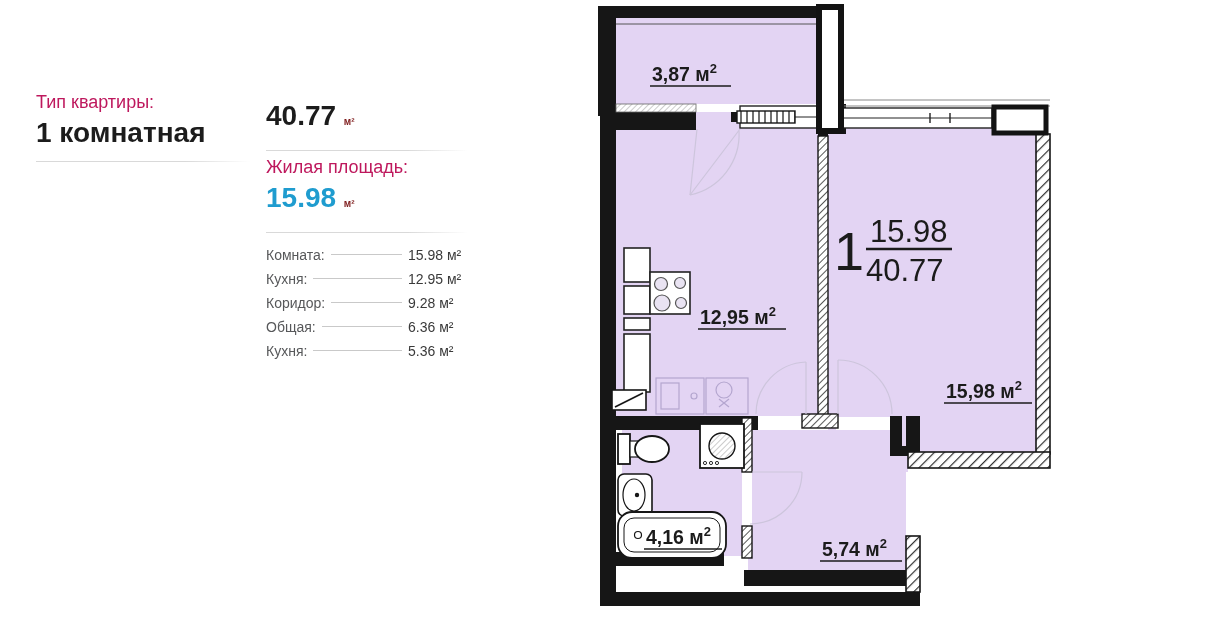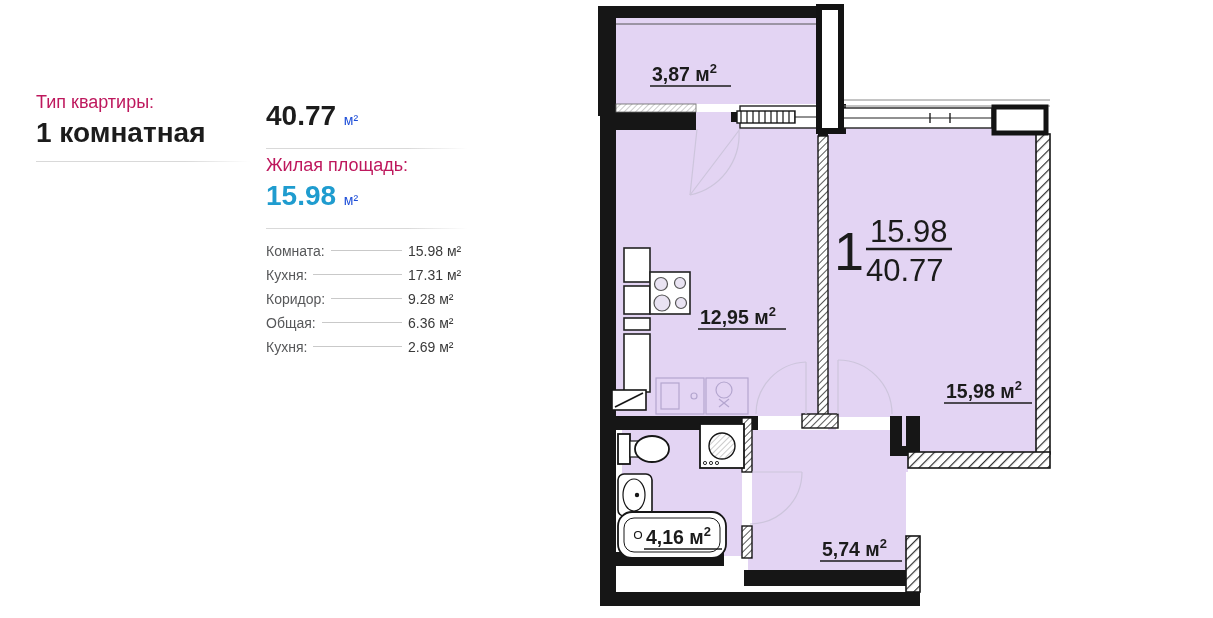--- a/index.html
+++ b/index.html
@@ -4,21 +4,21 @@
 <style>
   html,body{margin:0;padding:0}
   body{
     width:1213px;height:618px;position:relative;overflow:hidden;
     background:#ffffff;font-family:"Liberation Sans",sans-serif;
   }
   .col-left{position:absolute;left:36px;top:94px;width:214px}
   .col-right{position:absolute;left:266px;top:94px;width:202px}
   .panel-label{font-size:18px;color:#be185d;line-height:17px}
   .big-val{font-size:28px;font-weight:bold;color:#1c1c1c;margin-top:7px;line-height:30px;white-space:nowrap}
-  .big-val .unit{font-size:14px;color:#1d4ed8;font-weight:normal}
+  .big-val .unit{font-size:10px;color:#7f1d1d;font-weight:bold}
   .big-val.blue .num{color:#1f9ccf}
   .divider{height:1px;background:linear-gradient(to right,#d9d9d9 70%,rgba(217,217,217,0));margin-top:13px}
   .sect{margin-top:8px}
   .rooms{margin-top:15px}
   .row{display:flex;align-items:center;margin-top:9px;font-size:14px;line-height:15px}
   .row:first-child{margin-top:0}
   .rlabel{color:#57585a;white-space:nowrap}
   .leader{flex:1;border-bottom:1px solid #c9c9c9;margin:0 6px 3px 6px}
   .rvalue{width:60px;color:#3a3a3a;white-space:nowrap}
   svg text{font-family:"Liberation Sans",sans-serif}
@@ -48,36 +48,36 @@
 
   <div class="rooms">
     <div class="row">
       <span class="rlabel">Комната:</span>
       <span class="leader"></span>
       <span class="rvalue">15.98 м²</span>
     </div>
     <div class="row">
       <span class="rlabel">Кухня:</span>
       <span class="leader"></span>
-      <span class="rvalue">17.31 м²</span>
+      <span class="rvalue">12.95 м²</span>
     </div>
     <div class="row">
       <span class="rlabel">Коридор:</span>
       <span class="leader"></span>
       <span class="rvalue">9.28 м²</span>
     </div>
     <div class="row">
       <span class="rlabel">Общая:</span>
       <span class="leader"></span>
       <span class="rvalue">6.36 м²</span>
     </div>
     <div class="row">
       <span class="rlabel">Кухня:</span>
       <span class="leader"></span>
-      <span class="rvalue">2.69 м²</span>
+      <span class="rvalue">5.36 м²</span>
     </div>
   </div>
 </div>
 
 <svg width="1213" height="618" viewBox="0 0 1213 618" style="position:absolute;left:0;top:0">
   <defs>
     <pattern id="hatch" width="7" height="7" patternUnits="userSpaceOnUse" patternTransform="rotate(45)">
       <rect width="7" height="7" fill="#ffffff"></rect>
       <line x1="0" y1="0" x2="0" y2="7" stroke="#2e2e2e" stroke-width="2.4"></line>
     </pattern>

